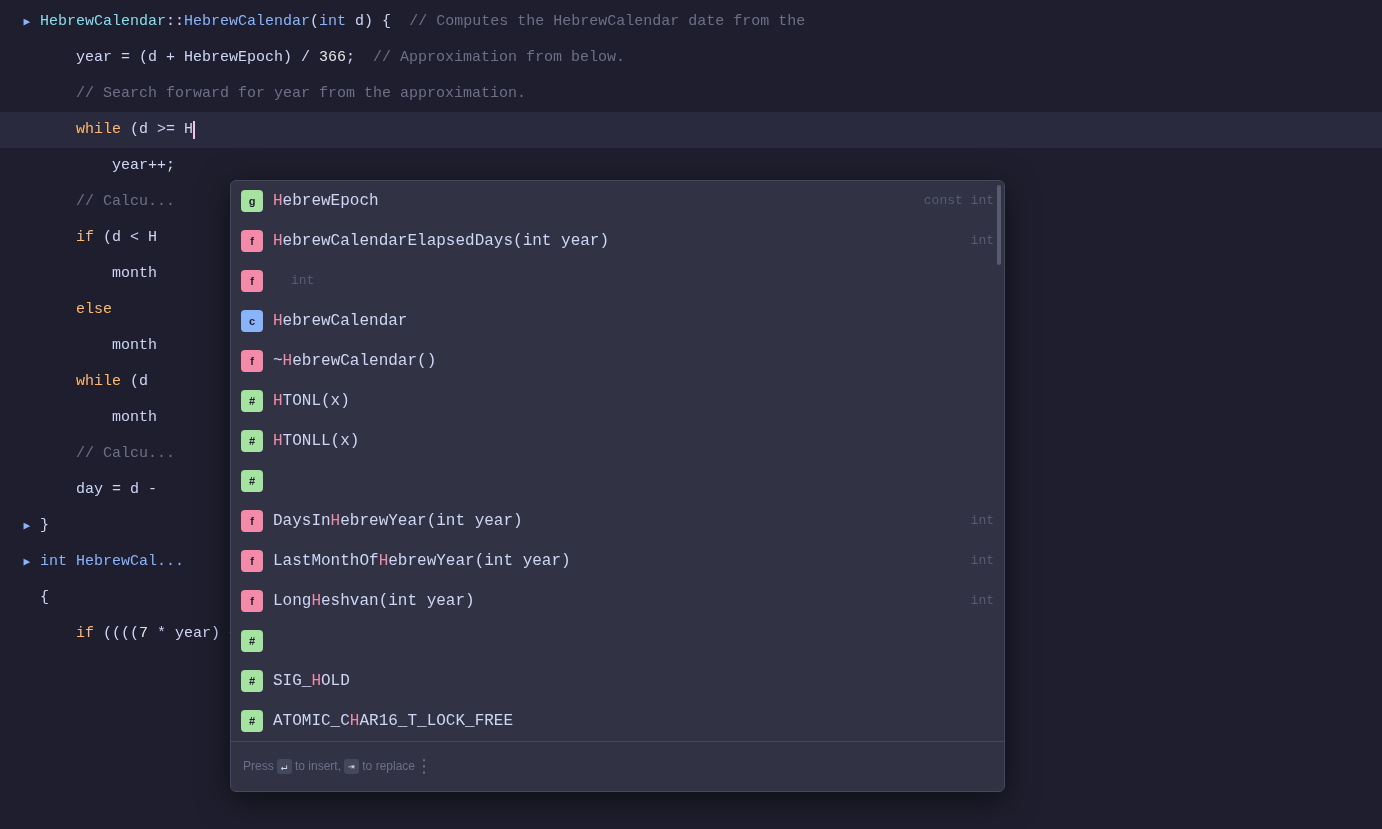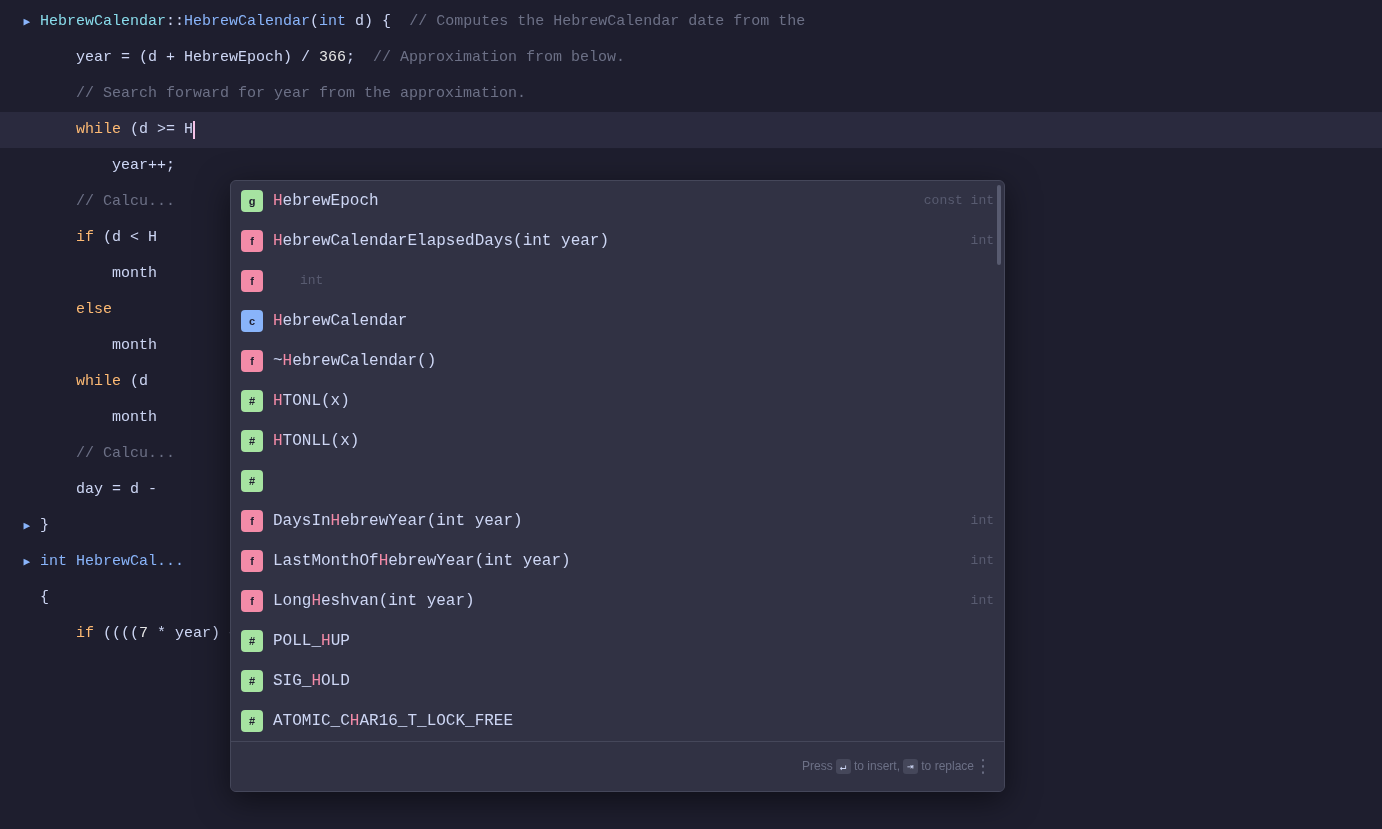--- a/index.html
+++ b/index.html
@@ -125,29 +125,29 @@
     }
 
     .ac-name .hl {
       color: #f38ba8;
     }
 
     .ac-type {
       font-family: 'Courier New', monospace;
       font-size: 13px;
       color: #585b70;
-      margin-left: 27px;
+      margin-left: 18px;
       flex-shrink: 0;
       text-align: right;
     }
 
     .ac-footer {
       display: flex;
       align-items: center;
-      justify-content: flex-end;
+      justify-content: flex-start;
       padding: 6px 12px;
       border-top: 1px solid #45475a;
       background: #313244;
     }
 
     .ac-footer-text {
       font-size: 12px;
       color: #6c7086;
       font-family: sans-serif;
     }
@@ -358,21 +358,20 @@
       </div>
 
       <div class="ac-item">
         <div class="ac-icon icon-f">f</div>
         <div class="ac-name">Long<span class="hl">H</span>eshvan(int year)</div>
         <div class="ac-type">int</div>
       </div>
 
       <div class="ac-item">
         <div class="ac-icon icon-hash">#</div>
-        <div class="ac-name">POLL_<span class="hl">H</span>UP</div>
         <div class="ac-type"></div>
       </div>
 
       <div class="ac-item">
         <div class="ac-icon icon-hash">#</div>
         <div class="ac-name">SIG_<span class="hl">H</span>OLD</div>
         <div class="ac-type"></div>
       </div>
 
       <div class="ac-item" style="overflow:hidden">

